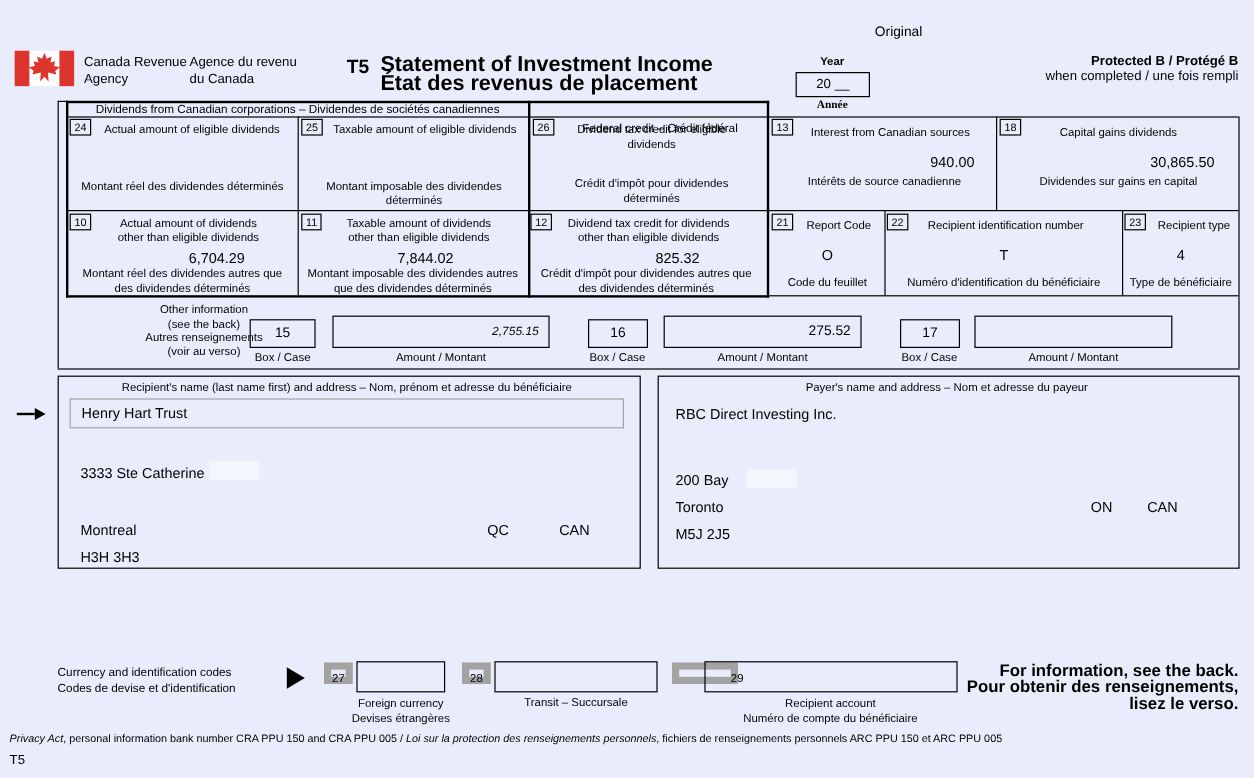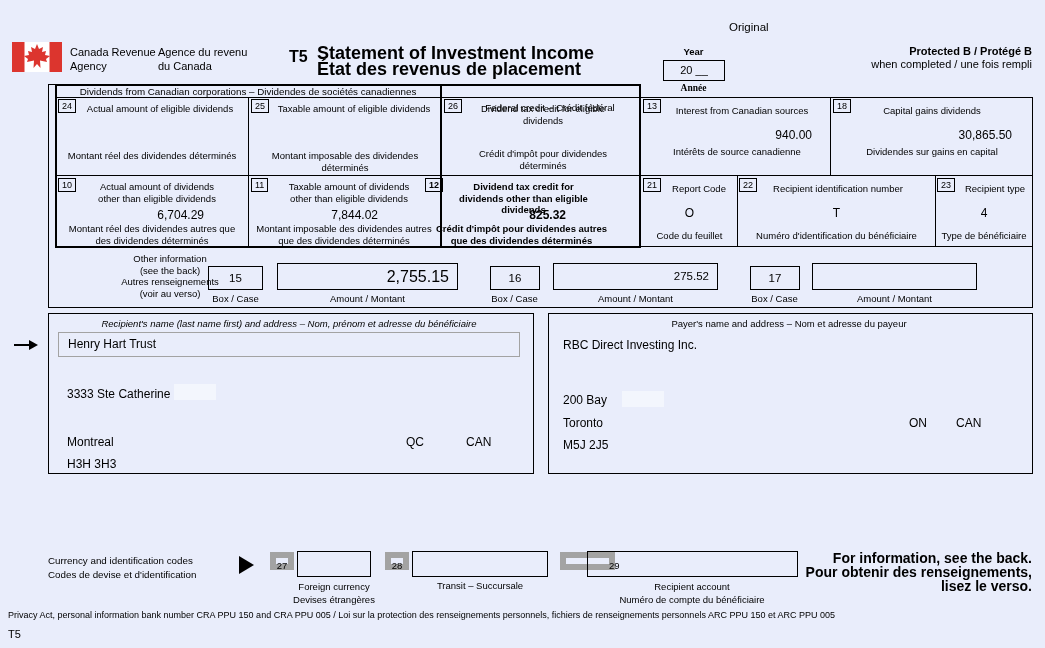--- a/index.html
+++ b/index.html
@@ -5,21 +5,21 @@
   html,body{margin:0;padding:0;}
   body{font-family:"Liberation Sans","DejaVu Sans",sans-serif;}
   .form{position:relative;width:1045px;height:648px;background:#e9edfb;overflow:hidden;color:#000;}
   .hline,.vline{position:absolute;background:#000;}
   .rect{position:absolute;border:1px solid #000;box-sizing:border-box;}
   .grayrect{position:absolute;border:1px solid #a3a3a3;box-sizing:border-box;}
   .t{position:absolute;white-space:nowrap;}
   .c{text-align:center;white-space:normal;}
   .r{text-align:right;}
   .b{font-weight:bold;}
-  .i{}
+  .i{font-style:italic;}
   .lbl{font-size:9.5px;line-height:11.5px;}
   .val{font-size:12px;}
   .boxnum{position:absolute;border:1px solid #000;font-size:9px;line-height:12px;padding:0 3px;background:transparent;}
   .badge{position:absolute;border:6px solid #a3a3a3;box-sizing:border-box;width:24px;height:18px;font-size:9.5px;text-align:center;line-height:16px;}
   .patch{position:absolute;background:#f3f6fd;}
   .tri{position:absolute;width:0;height:0;border-top:9px solid transparent;border-bottom:9px solid transparent;border-left:15px solid #000;}
   .arrow-line{position:absolute;background:#000;height:2px;}
   .arrow-head{position:absolute;width:0;height:0;border-top:5px solid transparent;border-bottom:5px solid transparent;border-left:9px solid #000;}
 </style>
 </head>
@@ -112,21 +112,21 @@
     <div class="t c lbl" style="left:35px;top:4px;width:130px;">Actual amount of dividends other than eligible dividends</div>
     <div class="t r val" style="left:25px;top:31px;width:122px;">6,704.29</div>
     <div class="t c lbl" style="left:5px;top:46px;width:180px;">Montant réel des dividendes autres que des dividendes déterminés</div>
   </div>
   <div style="position:absolute;left:250px;top:177px;width:189px;height:69px;">
     <div class="boxnum" style="left:1px;top:1px;">11</div>
     <div class="t c lbl" style="left:34px;top:4px;width:130px;">Taxable amount of dividends other than eligible dividends</div>
     <div class="t r val" style="left:10px;top:31px;width:118px;">7,844.02</div>
     <div class="t c lbl" style="left:4px;top:46px;width:180px;">Montant imposable des dividendes autres que des dividendes déterminés</div>
   </div>
-  <div style="position:absolute;left:424px;top:177px;width:195px;height:74px;font-weight:bold;">
+  <div style="position:absolute;left:441px;top:177px;width:195px;height:74px;">
     <div class="boxnum" style="left:1px;top:1px;">12</div>
     <div class="t c lbl" style="left:32px;top:4px;width:135px;">Dividend tax credit for dividends other than eligible dividends</div>
     <div class="t r val" style="left:20px;top:31px;width:122px;">825.32</div>
     <div class="t c lbl" style="left:5px;top:46px;width:185px;">Crédit d'impôt pour dividendes autres que des dividendes déterminés</div>
   </div>
   <div style="position:absolute;left:642px;top:177px;width:95px;height:69px;">
     <div class="boxnum" style="left:1px;top:1px;">21</div>
     <div class="t c lbl" style="left:22px;top:6px;width:70px;">Report Code</div>
     <div class="t c val" style="left:0;top:29px;width:95px;">O</div>
     <div class="t c lbl" style="left:0;top:53px;width:95px;">Code du feuillet</div>
@@ -149,21 +149,21 @@
     <div>(see the back)</div>
     <div>Autres renseignements</div>
     <div>(voir au verso)</div>
   </div>
 
   <div class="rect" style="left:208px;top:266px;width:55px;height:24px;">
     <div class="c" style="font-size:11.5px;line-height:22px;">15</div>
   </div>
   <div class="t c lbl" style="left:208px;top:293px;width:55px;">Box / Case</div>
   <div class="rect" style="left:277px;top:263px;width:181px;height:27px;">
-    <div class="r" style="font-size:16px;line-height:25px;padding-right:8px;">2,755.15</div>
+    <div class="r" style="font-size:10px;line-height:25px;padding-right:8px;font-style:italic;">2,755.15</div>
   </div>
   <div class="t c lbl" style="left:277px;top:293px;width:181px;">Amount / Montant</div>
 
   <div class="rect" style="left:490px;top:266px;width:50px;height:24px;">
     <div class="c" style="font-size:11.5px;line-height:22px;">16</div>
   </div>
   <div class="t c lbl" style="left:487px;top:293px;width:55px;">Box / Case</div>
   <div class="rect" style="left:553px;top:263px;width:165px;height:27px;">
     <div class="r" style="font-size:11.5px;line-height:25px;padding-right:8px;">275.52</div>
   </div>
@@ -175,21 +175,21 @@
   <div class="t c lbl" style="left:747px;top:293px;width:55px;">Box / Case</div>
   <div class="rect" style="left:812px;top:263px;width:165px;height:27px;">
     <div class="r" style="font-size:11.5px;line-height:25px;padding-right:8px;"></div>
   </div>
   <div class="t c lbl" style="left:812px;top:293px;width:165px;">Amount / Montant</div>
 
   <div class="arrow-line" style="left:14px;top:344px;width:15px;"></div>
   <div class="arrow-head" style="left:29px;top:340px;"></div>
 
   <div class="rect" style="left:48px;top:313px;width:486px;height:161px;">
-    <div class="t c lbl" style="left:10px;top:4px;width:460px;font-style:italic;">Recipient's name (last name first) and address – Nom, prénom et adresse du bénéficiaire</div>
+    <div class="t c lbl" style="left:10px;top:4px;width:460px;">Recipient's name (last name first) and address – Nom, prénom et adresse du bénéficiaire</div>
     <div class="grayrect" style="left:9px;top:18px;width:462px;height:25px;">
       <div style="font-size:12px;line-height:23px;padding-left:9px;">Henry Hart Trust</div>
     </div>
     <div class="patch" style="left:125px;top:70px;width:42px;height:16px;"></div>
     <div class="t val" style="left:18px;top:73px;">3333 Ste Catherine</div>
     <div class="t val" style="left:18px;top:121px;">Montreal</div>
     <div class="t val" style="left:357px;top:121px;">QC</div>
     <div class="t val" style="left:417px;top:121px;">CAN</div>
     <div class="t val" style="left:18px;top:143px;">H3H 3H3</div>
   </div>

